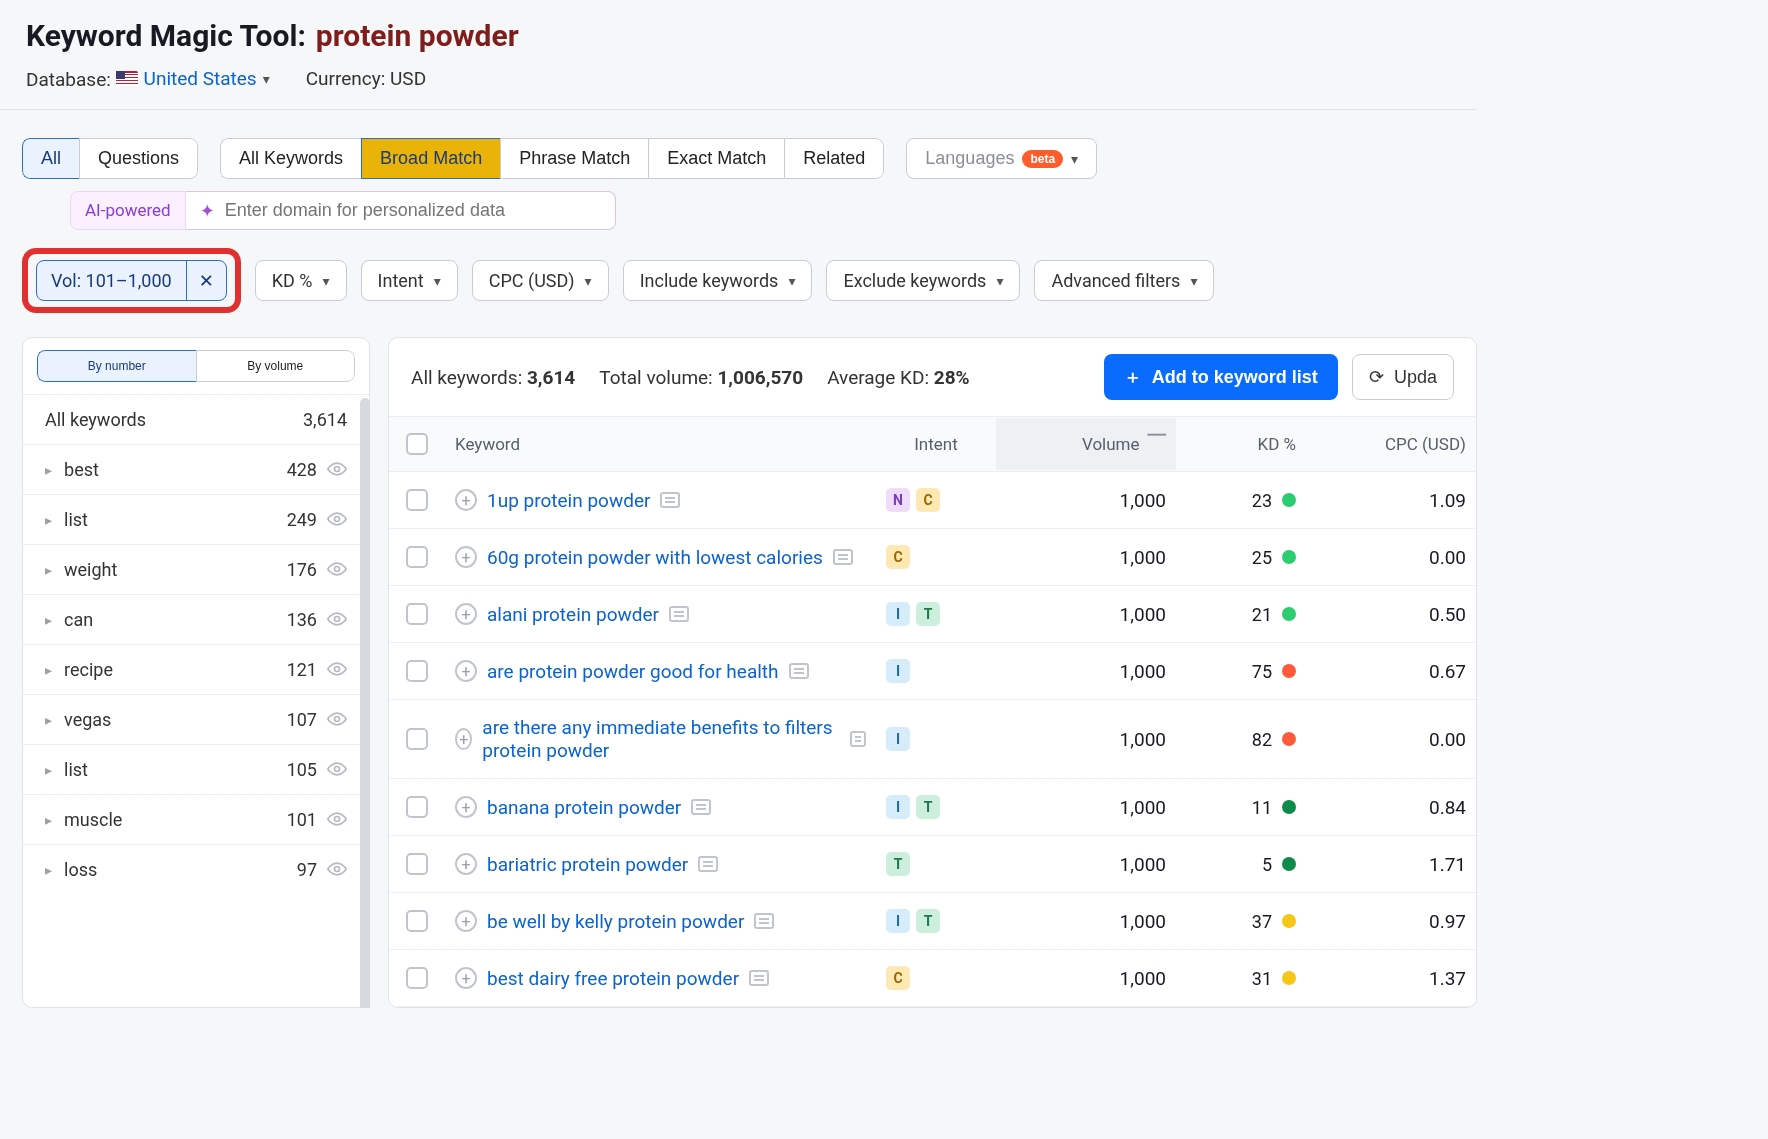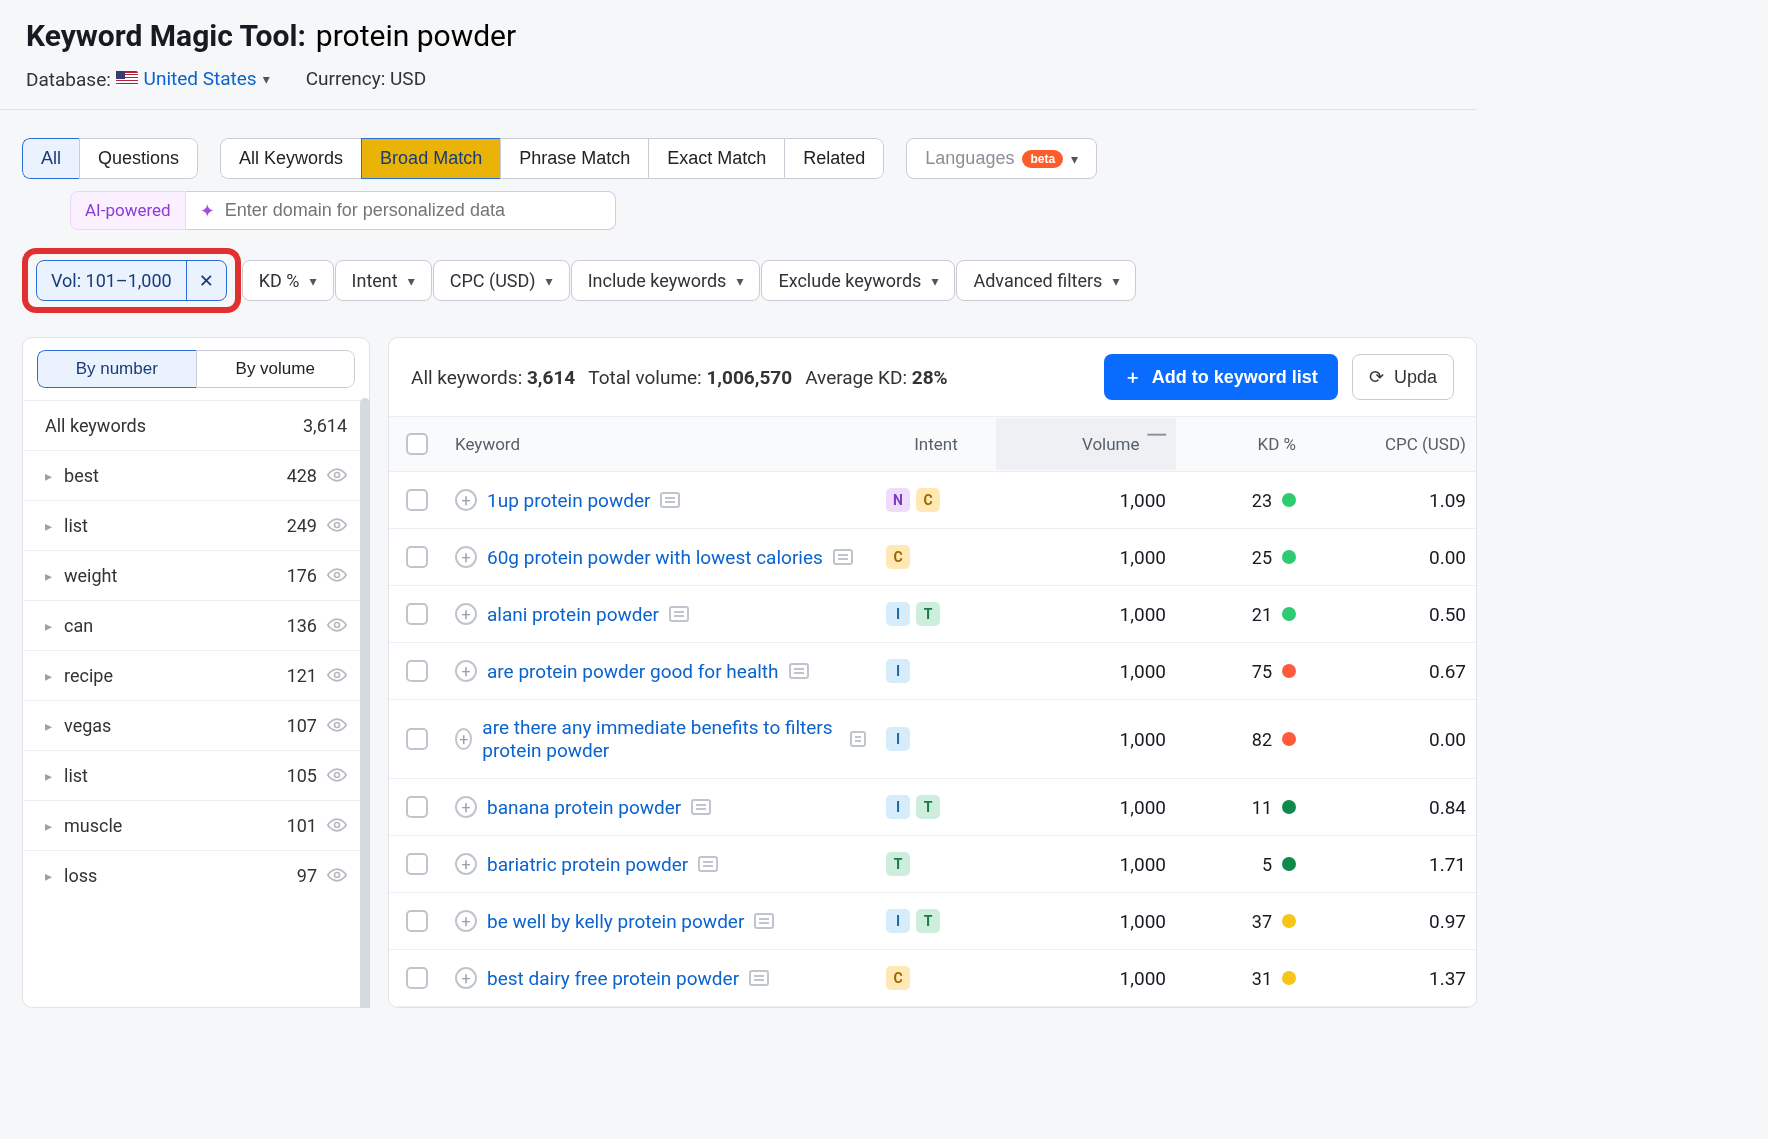--- a/index.html
+++ b/index.html
@@ -3,21 +3,21 @@
 <meta charset="utf-8">
 <style>
   * { box-sizing: border-box; margin: 0; padding: 0; }
   body { font-family: -apple-system, BlinkMacSystemFont, "Segoe UI", Roboto, Helvetica, Arial, sans-serif; background: #f6f7f8; color: #171a22; font-size: 18px; }
   .page { width: 1477px; }
 
   
   .header { padding: 18px 26px 18px 26px; }
   .title-row { display: flex; align-items: baseline; gap: 10px; }
   .title { font-size: 30px; font-weight: 700; }
-  .title-term { font-size: 30px; font-weight: 400; color: #000000; }
+  .title-term { font-size: 30px; font-weight: 700; color: #7f1d1d; }
   .subhead { display: flex; gap: 36px; margin-top: 14px; font-size: 19px; color: #333; }
   .db-label { color: #333; }
   .db-link { color: #0b63ce; text-decoration: none; display: inline-flex; align-items: center; gap: 6px; }
   .flag { display:inline-block; width:22px; height:15px; background: linear-gradient(to bottom, #b22234 0 10%, #fff 10% 20%, #b22234 20% 30%, #fff 30% 40%, #b22234 40% 50%, #fff 50% 60%, #b22234 60% 70%, #fff 70% 80%, #b22234 80% 90%, #fff 90% 100%); position:relative; border-radius:2px; }
   .flag::before { content:""; position:absolute; left:0; top:0; width:9px; height:8px; background:#3c3b6e; }
 
   .divider { border-top: 1px solid #e1e3e8; margin: 0 0 14px 0; }
 
   
   .filters { padding: 14px 22px 0 22px; }
@@ -31,44 +31,44 @@
   .btn.active-outline { border-color:#2b6cd8; color:#1a3b7a; }
   .pill-muted { color:#8a8f98; }
   .badge-beta { background:#ff5c2b; color:#fff; font-size:12px; font-weight:700; padding:2px 8px; border-radius:10px; }
 
   .ai-row { display:flex; align-items:center; gap:14px; margin-top:12px; }
   .ai-tag { background:#faf0ff; color:#8b3bd8; border:1px solid #e9d7fb; border-radius:8px 0 0 8px; padding:8px 14px; font-size:17px; }
   .ai-input-wrap { border:1px solid #d9c4f4; border-left:0; border-radius:0 8px 8px 0; padding:8px 14px; display:flex; align-items:center; gap:10px; flex:0 0 auto; width: 430px; background:#fff; }
   .sparkle { color:#a24de0; font-size:18px; }
   .ai-input { border:none; outline:none; font-size:18px; color:#8a8f98; width:100%; background:transparent; }
 
-  .filter-row2 { margin-top: 18px; gap: 1px; }
+  .filter-row2 { margin-top: 18px; gap: 14px; }
   .red-box { border:6px solid #e03030; border-radius:14px; padding:6px 8px; display:inline-flex; }
   .chip-active { display:inline-flex; align-items:stretch; border:1px solid #2b6cd8; border-radius:8px; overflow:hidden; background:#eaf2fe; }
   .chip-active .chip-label { padding:9px 14px; color:#1a3b7a; font-size:18px; }
   .chip-active .chip-x { border-left:1px solid #2b6cd8; padding:9px 12px; color:#1a3b7a; cursor:pointer; display:flex; align-items:center; }
   .drop { background:#fff; border:1px solid #c9ccd4; border-radius:8px; padding:9px 16px; display:inline-flex; align-items:center; gap:10px; cursor:pointer; font-size:18px; color:#333; }
   .chev { font-size:14px; color:#555; }
 
   
   .body { display:flex; gap:0; margin-top: 24px; padding: 0 0 0 22px; }
   .sidebar { width: 348px; background:#fff; border:1px solid #e1e3e8; border-radius:10px; position:relative; }
   .sb-tabs { display:flex; padding:12px 14px; gap:0; }
   .sb-tabs .btn-group { width:100%; }
-  .sb-tabs .btn { flex:1; justify-content:center; font-size:17px; padding:8px 10px; }
+  .sb-tabs .btn { flex:1; justify-content:center; font-size:12px; padding:8px 10px; }
   .sb-row { display:flex; align-items:center; justify-content:space-between; padding:14px 22px; border-top:1px solid #eceef1; cursor:pointer; }
   .sb-left { display:flex; align-items:center; gap:12px; font-size:18px; color:#333; }
   .sb-count { display:flex; align-items:center; gap:10px; color:#333; font-size:18px; }
   .eye { color:#b6bac2; }
   .chevr { color:#9aa0a8; font-size:14px; }
   .scroll-thumb { position:absolute; right:-1px; top:60px; width:10px; height:640px; background:#d6d9de; border-radius:6px; }
 
   .main { flex:1; margin-left: 18px; background:#fff; border:1px solid #e1e3e8; border-radius:10px; overflow:hidden; position:relative; }
   .summary { display:flex; align-items:center; justify-content:space-between; padding:16px 22px; border-bottom:1px solid #eceef1; }
-  .sum-left { display:flex; gap:13px; font-size:19px; color:#333; }
+  .sum-left { display:flex; gap:24px; font-size:19px; color:#333; }
   .sum-left b { font-weight:700; }
   .sum-right { display:flex; gap:14px; }
   .primary-btn { background:#0a6cff; color:#fff; border:none; border-radius:8px; padding:11px 20px; font-size:18px; font-weight:600; display:inline-flex; align-items:center; gap:10px; cursor:pointer; }
   .ghost-btn { background:#fff; border:1px solid #c9ccd4; border-radius:8px; padding:11px 16px; font-size:18px; display:inline-flex; align-items:center; gap:10px; cursor:pointer; color:#333; }
 
   .thead { display:grid; grid-template-columns: 56px 1fr 120px 180px 130px 170px; align-items:center; background:#f9fafb; border-bottom:1px solid #eceef1; color:#56606b; font-size:17px; }
   .th { padding:16px 10px; }
   .th-vol { background:#eef0f3; display:flex; align-items:flex-start; gap:8px; justify-content:flex-end; }
   .sort-icon { color:#8a8f98; font-size:12px; }
   .th-right { text-align:right; }

